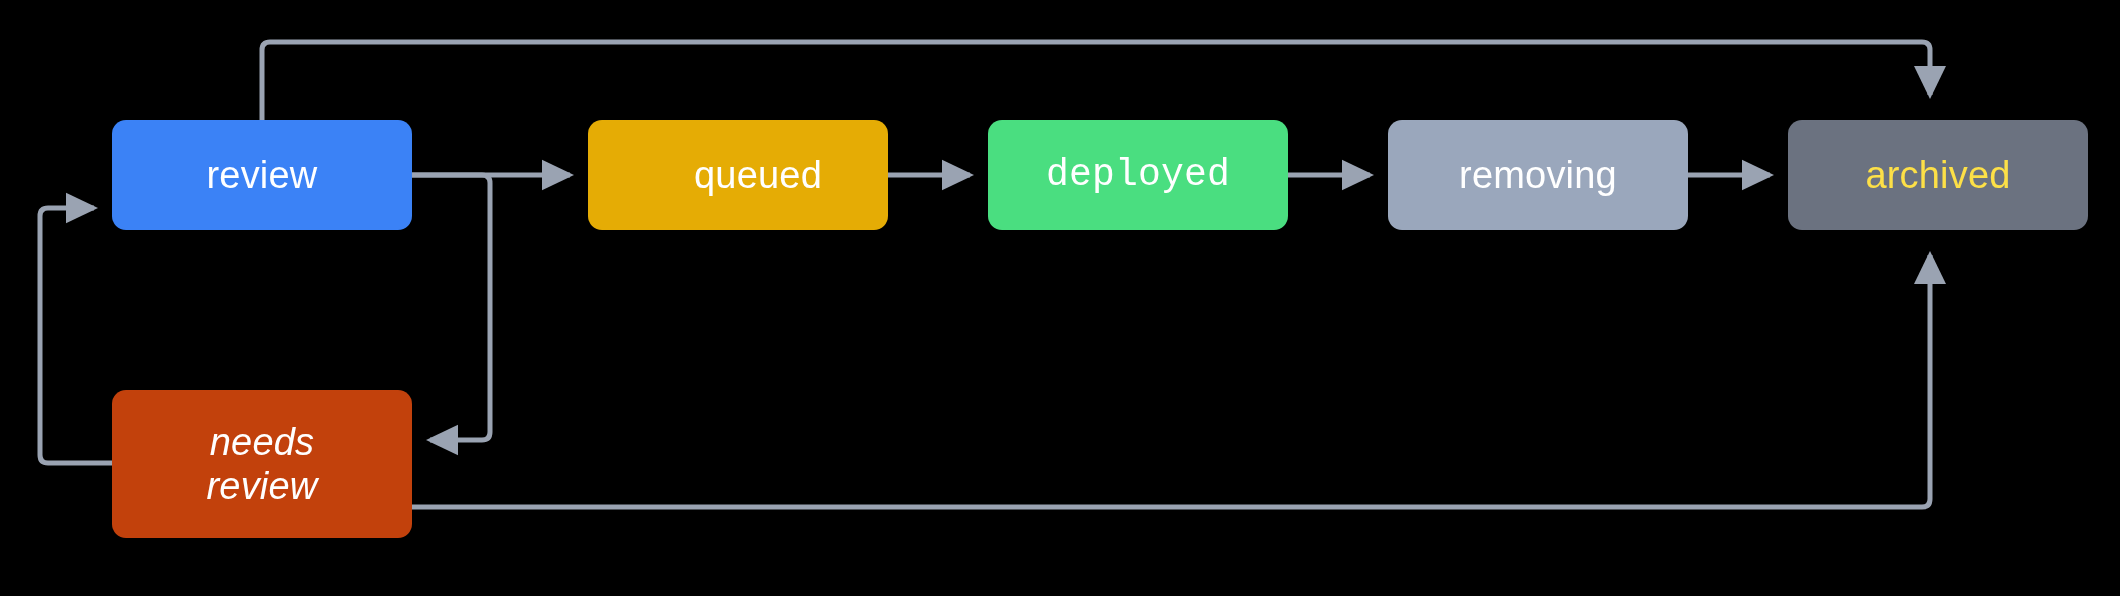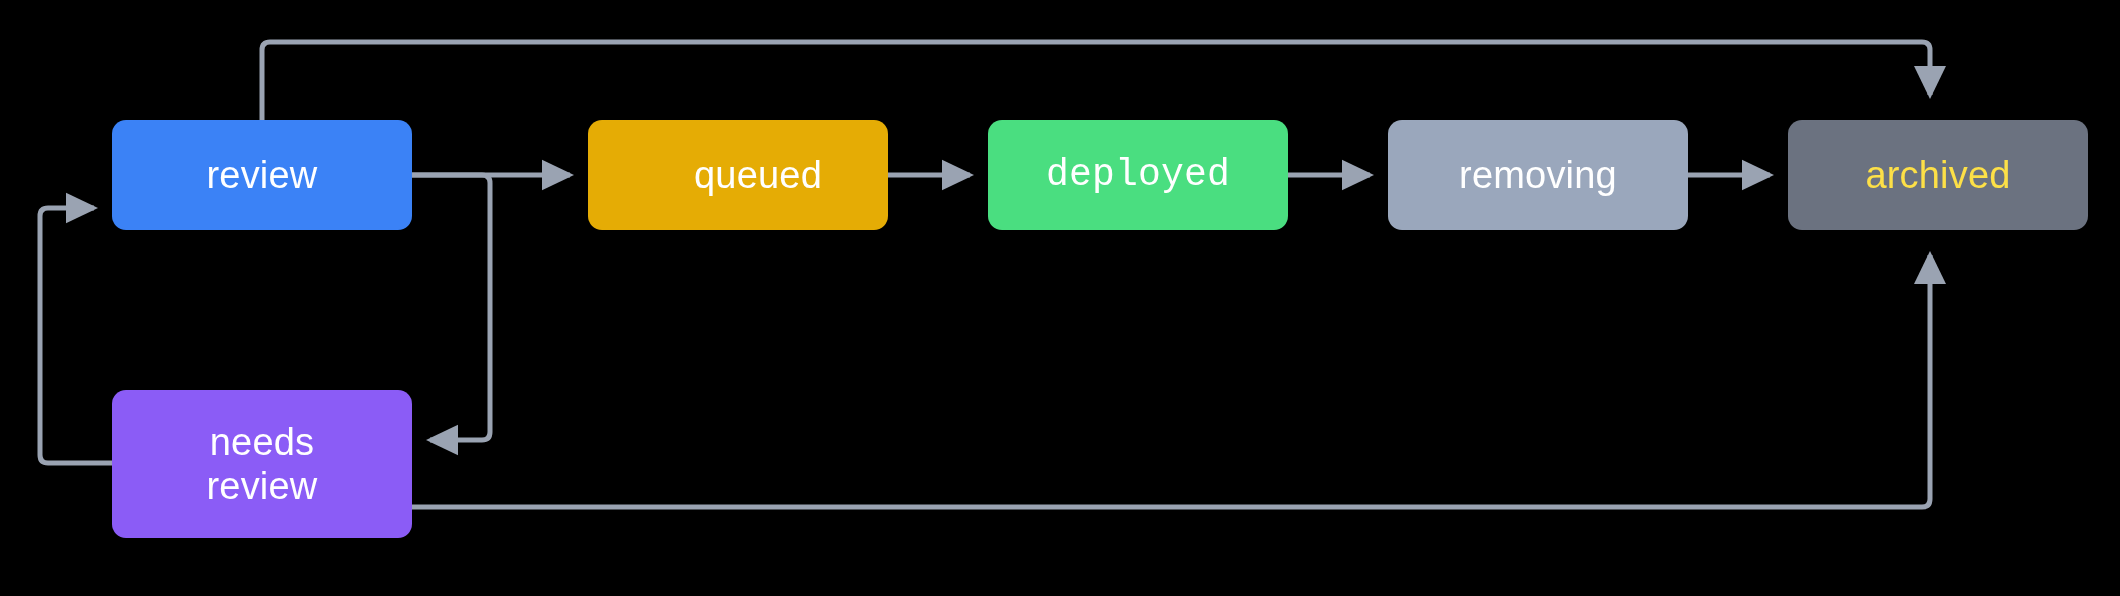--- a/index.html
+++ b/index.html
@@ -86,21 +86,21 @@
       <path d="M 1688 175 L 1770 175" marker-end="url(#arrow-right)"></path>
 
       <path d="M 412 507 L 1922 507 Q 1930 507 1930 499 L 1930 255" marker-end="url(#arrow-up)"></path>
     </g>
   </svg>
 
   <div class="node" style="left: 112px; top: 120px; width: 300px; height: 110px; background: rgb(59, 130, 246); color: rgb(255, 255, 255);">
     <span class="node-label">review</span>
   </div>
 
-  <div class="node" style="left: 112px; top: 390px; width: 300px; height: 148px; background: #8b5cf6; color: rgb(255, 255, 255);">
+  <div class="node" style="left: 112px; top: 390px; width: 300px; height: 148px; background: #c2410c; color: rgb(255, 255, 255); font-style: italic;">
     <span class="node-label">needs
 review</span>
   </div>
 
   <div class="node" style="left: 588px; top: 120px; width: 300px; height: 110px; background: rgb(229, 172, 5); color: rgb(255, 255, 255); padding-left: 40px;">
     <span class="node-label">queued</span>
   </div>
 
   <div class="node" style="left: 988px; top: 120px; width: 300px; height: 110px; background: rgb(74, 222, 128); color: rgb(255, 255, 255); font-family: Liberation Mono, monospace;">
     <span class="node-label">deployed</span>

